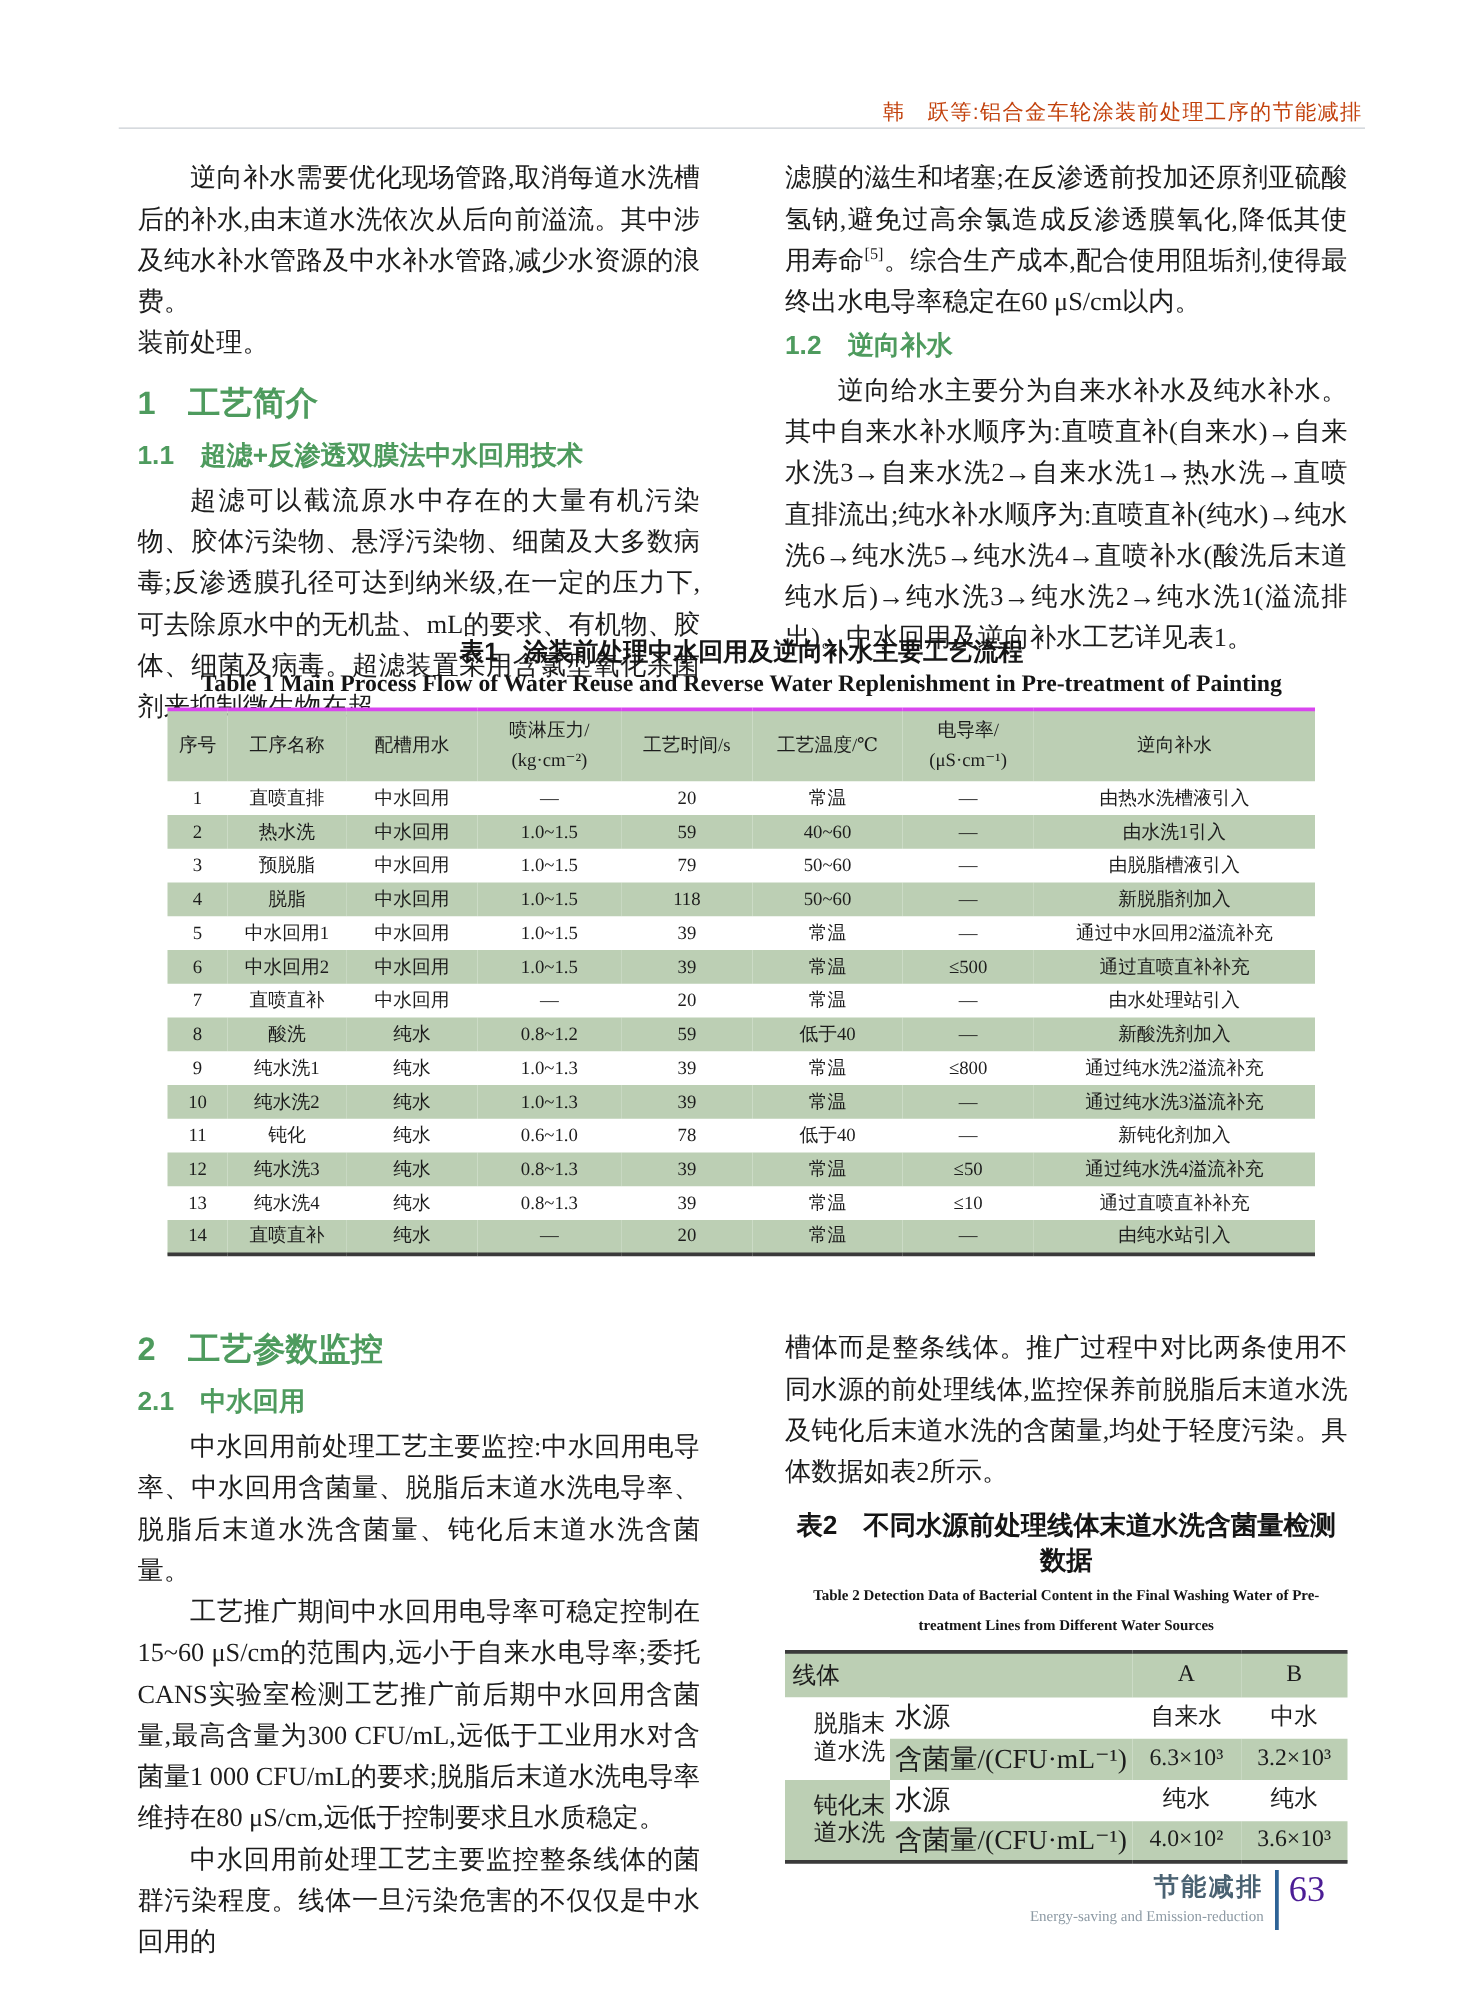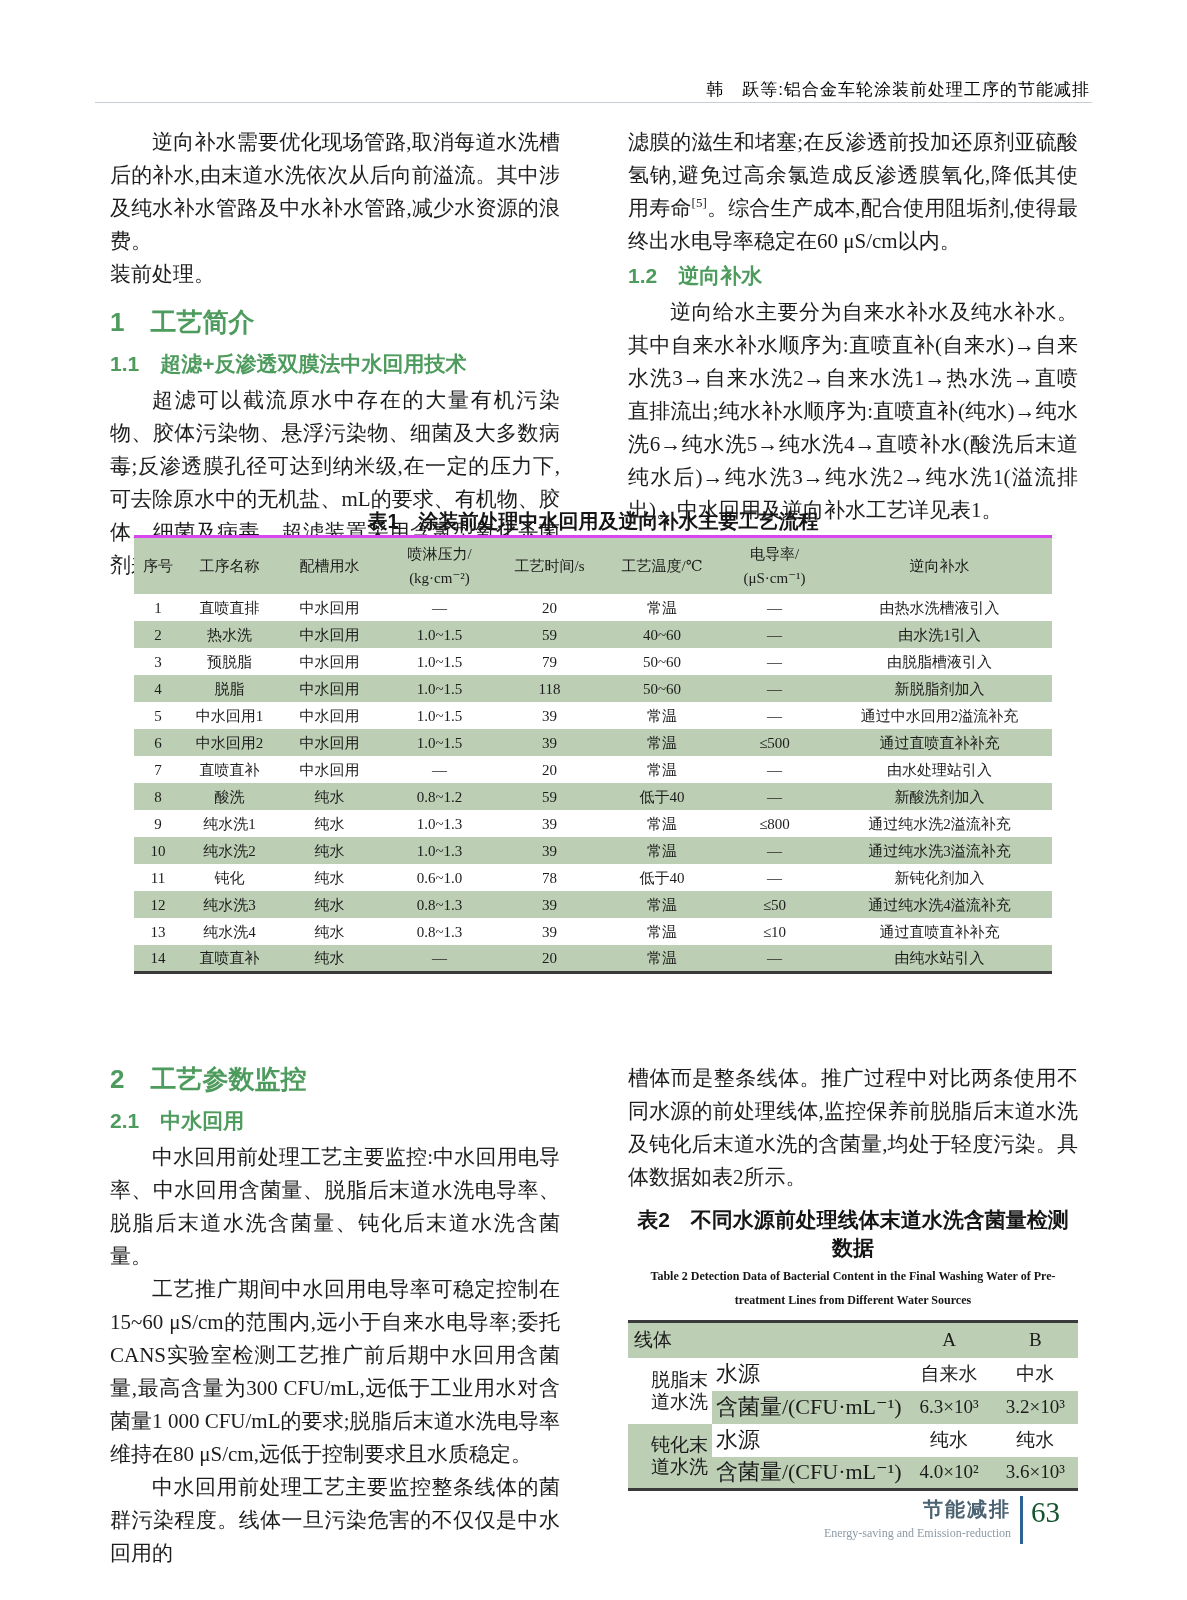--- a/index.html
+++ b/index.html
@@ -15,21 +15,21 @@
     position:relative;
     width:1187px;height:1600px;
     background:#ffffff;
     overflow:hidden;
     font-family:"Liberation Serif","DejaVu Serif",serif;
     color:var(--ink);
   }
   .running-head{
     position:absolute;top:78px;right:97px;
     font-family:"Liberation Sans","DejaVu Sans",sans-serif;
-    font-size:17px;color:#000000;letter-spacing:1px;
+    font-size:17px;color:#c2410c;letter-spacing:1px;
   }
   .head-rule{
     position:absolute;top:102px;left:95px;right:95px;
     height:1px;background:var(--rule);
   }
   .cols{position:absolute;left:110px;width:980px;display:flex;gap:68px;}
   .cols-top{top:126px;}
   .cols-bottom{top:1062px;}
   .col{flex:0 0 450px;width:450px;}
   .para{
@@ -111,21 +111,21 @@
     font-family:"Liberation Sans","DejaVu Sans",sans-serif;
     font-weight:bold;font-size:20px;color:#4a6272;letter-spacing:2px;
   }
   .f-en{
     font-family:"Liberation Serif","DejaVu Serif",serif;
     font-size:12px;color:#8d9aa4;margin-top:3px;
   }
   .f-bar{width:3px;height:48px;background:var(--foot-blue);}
   .f-num{
     font-family:"Liberation Serif","DejaVu Serif",serif;
-    font-size:29px;color:#14532d;margin-left:8px;
+    font-size:29px;color:#4c1d95;margin-left:8px;
   }
 </style>
 </head>
 <body>
 
 <div class="page">
 
   <div class="running-head">韩　跃等:铝合金车轮涂装前处理工序的节能减排</div>
   <div class="head-rule"></div>
 
@@ -139,20 +139,21 @@
     </div>
     <div class="col">
       <p class="para noindent"><span>滤膜的滋生和堵塞;在反渗透前投加还原剂亚硫酸氢钠,避免过高余氯造成反渗透膜氧化,降低其使用寿命</span><sup>[5]</sup><span>。综合生产成本,配合使用阻垢剂,使得最终出水电导率稳定在60 μS/cm以内。</span></p>
       <h3 class="h-sub">1.2　逆向补水</h3>
       <p class="para">逆向给水主要分为自来水补水及纯水补水。其中自来水补水顺序为:直喷直补(自来水)→自来水洗3→自来水洗2→自来水洗1→热水洗→直喷直排流出;纯水补水顺序为:直喷直补(纯水)→纯水洗6→纯水洗5→纯水洗4→直喷补水(酸洗后末道纯水后)→纯水洗3→纯水洗2→纯水洗1(溢流排出)。中水回用及逆向补水工艺详见表1。</p>
     </div>
   </div>
 
   <div class="table1-block">
     <div class="tbl-title-cn">表1　涂装前处理中水回用及逆向补水主要工艺流程</div>
+    <div class="tbl-title-en">Table 1  Main Process Flow of Water Reuse and Reverse Water Replenishment in Pre-treatment of Painting</div>
     <table id="t1">
       <colgroup>
         <col style="width:48px">
           <col style="width:95px">
           <col style="width:105px">
           <col style="width:115px">
         <col style="width:105px">
           <col style="width:120px">
           <col style="width:105px">
           <col style="width:225px">

